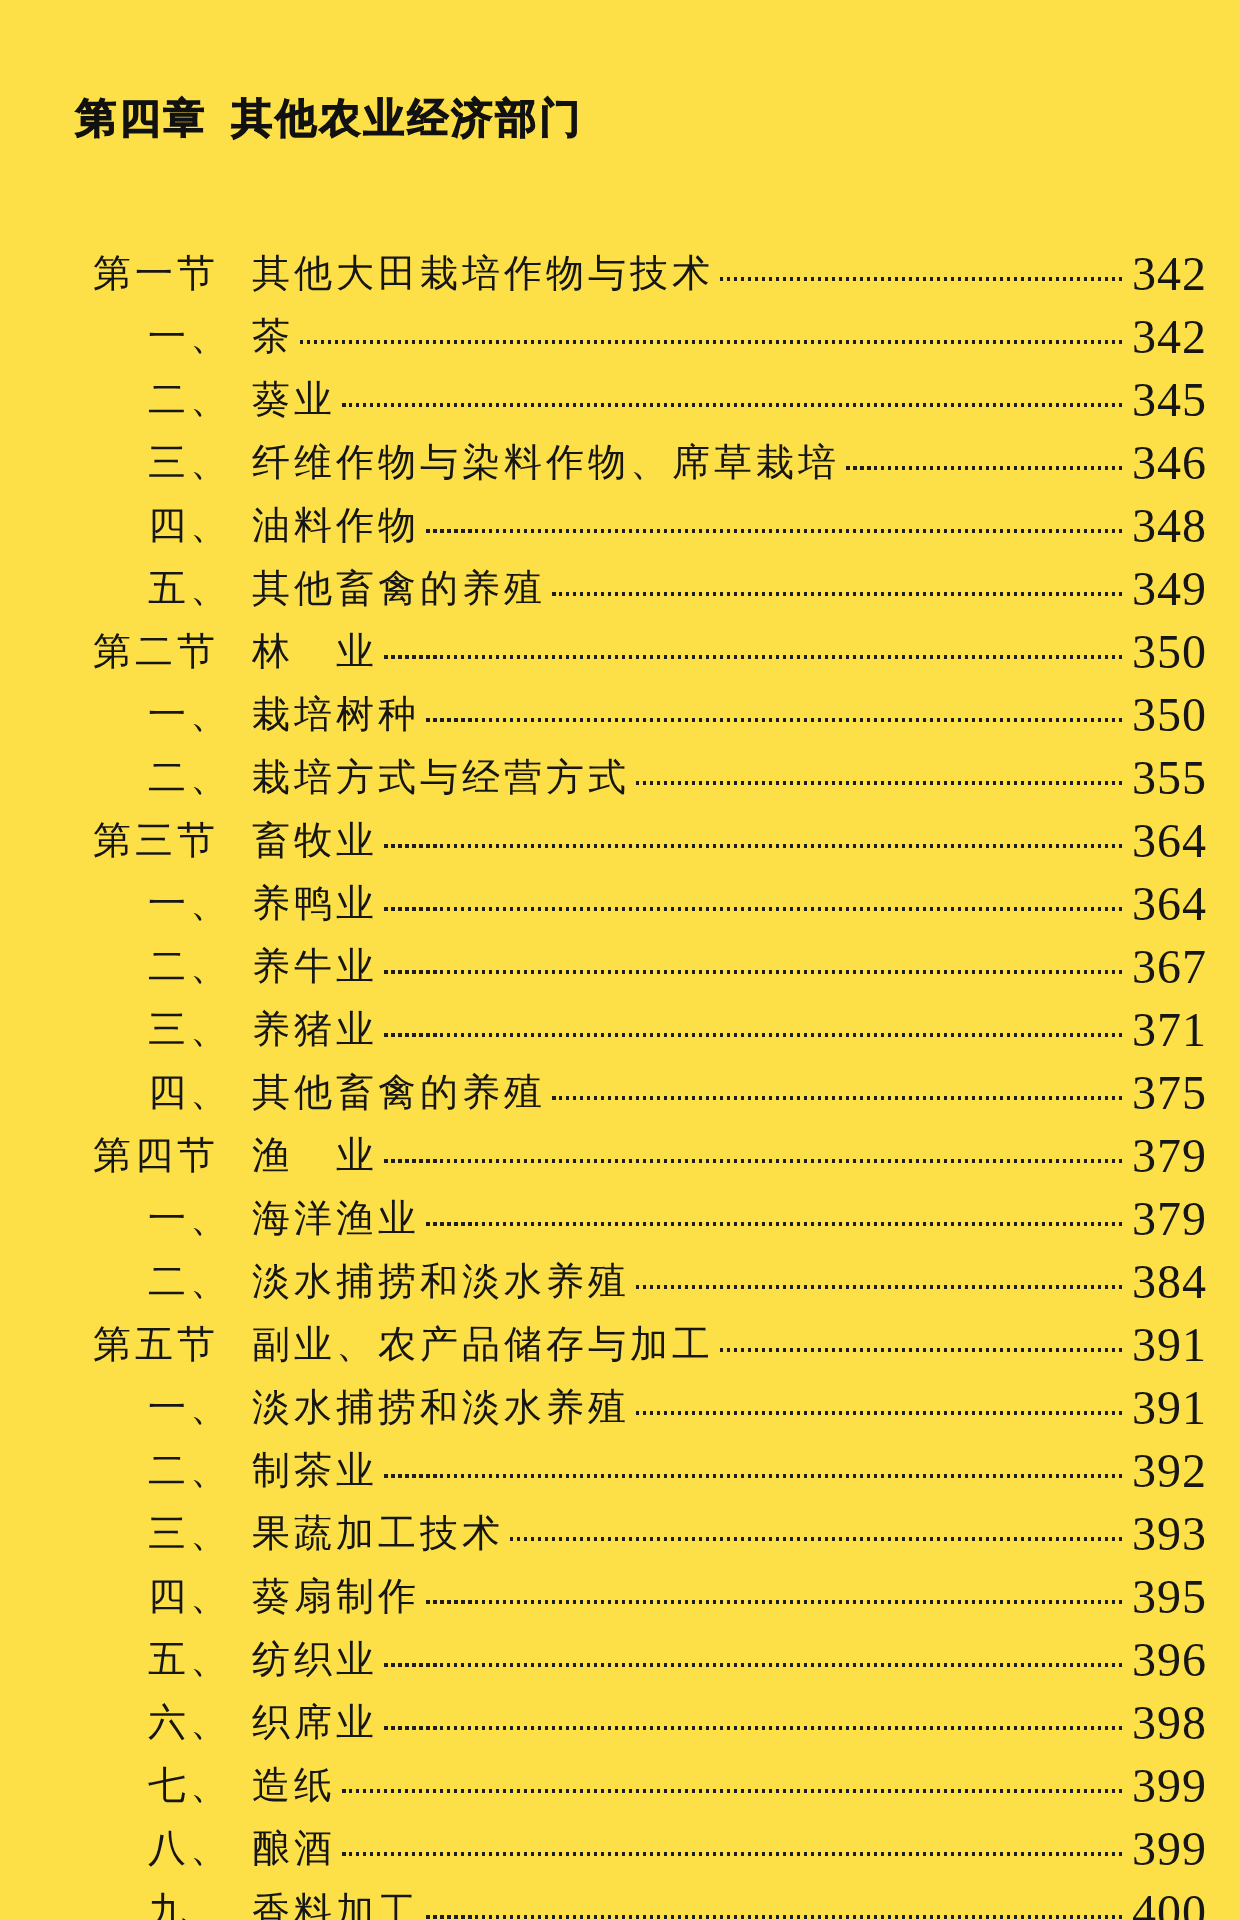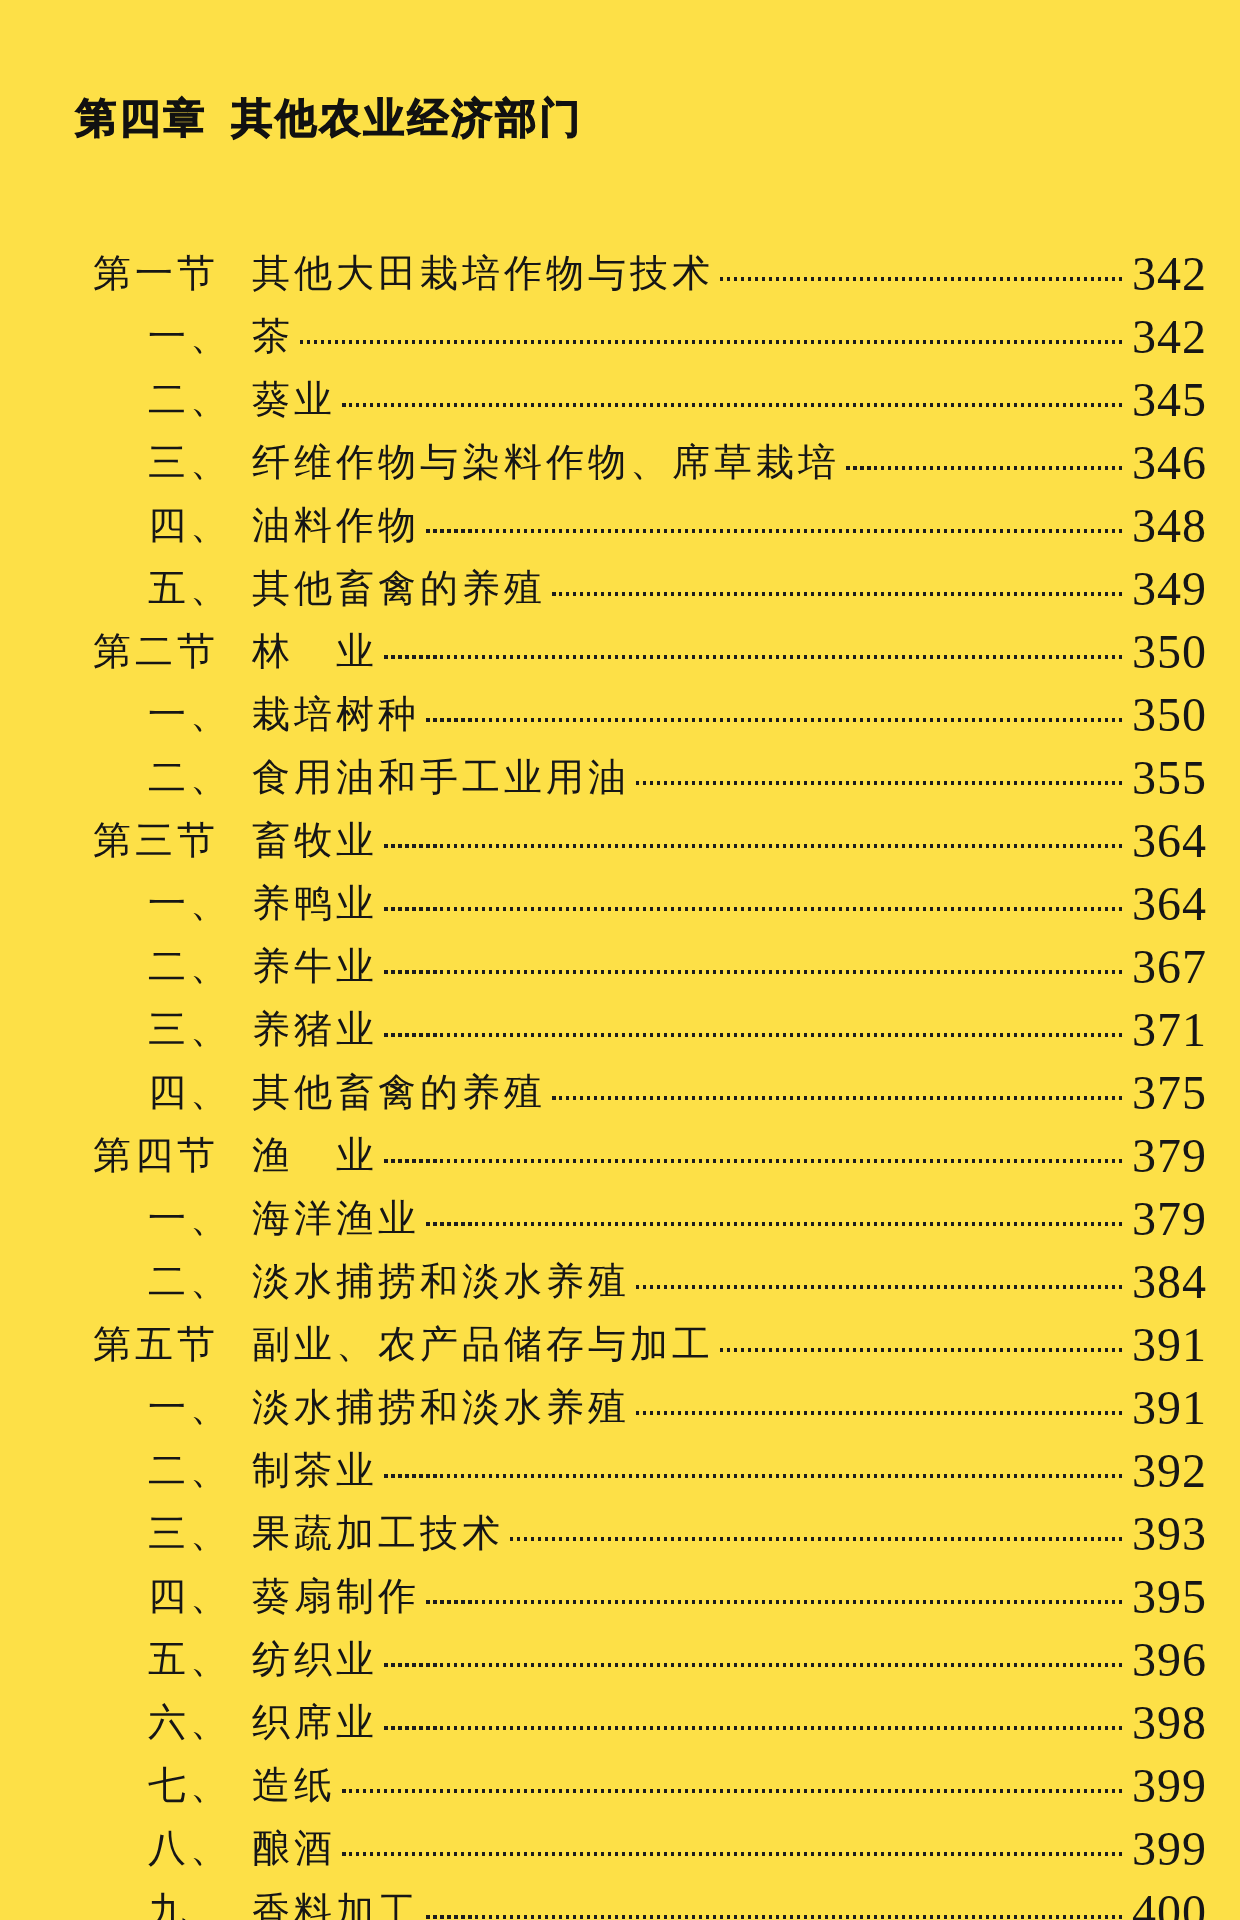--- a/index.html
+++ b/index.html
@@ -113,21 +113,21 @@
     <span class="page-num">350</span>
   </div>
       <div class="row item">
     <span class="entry-num">一、</span>
     <span class="entry-title">栽培树种</span>
     <span class="leader"></span>
     <span class="page-num">350</span>
   </div>
       <div class="row item">
     <span class="entry-num">二、</span>
-    <span class="entry-title">食用油和手工业用油</span>
+    <span class="entry-title">栽培方式与经营方式</span>
     <span class="leader"></span>
     <span class="page-num">355</span>
   </div>
       <div class="row section">
     <span class="entry-num">第三节</span>
     <span class="entry-title">畜牧业</span>
     <span class="leader"></span>
     <span class="page-num">364</span>
   </div>
       <div class="row item">

